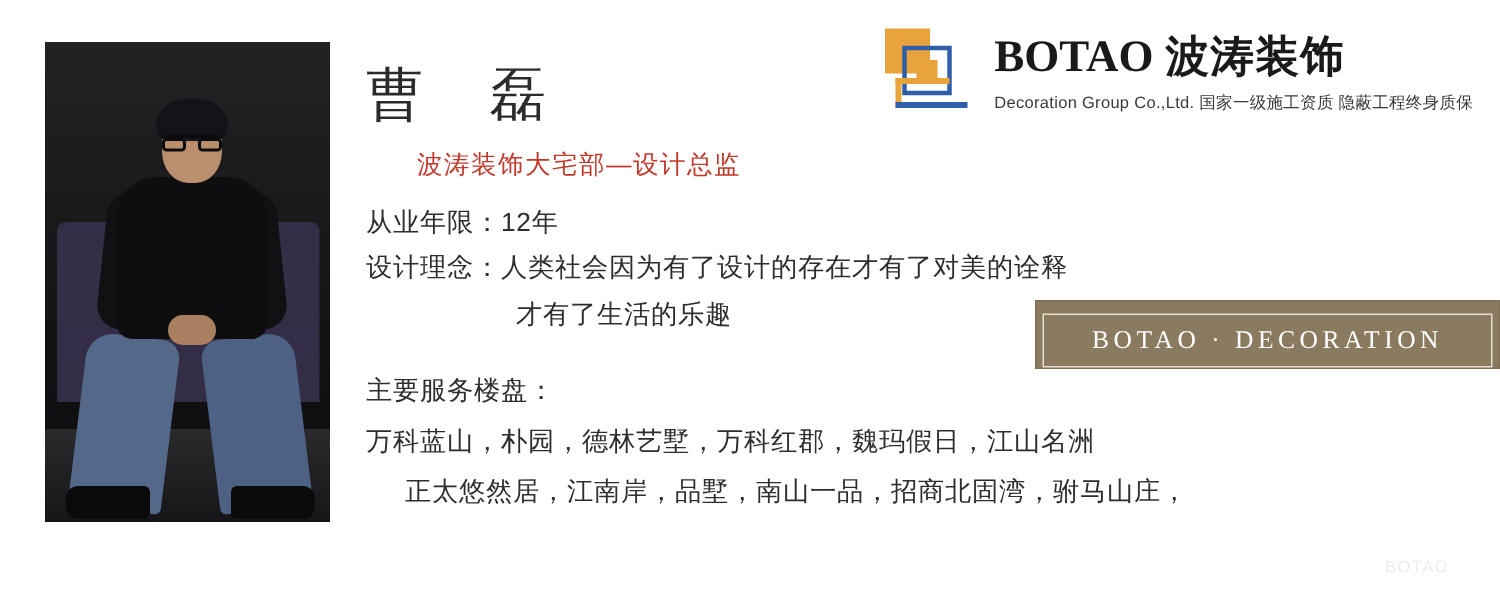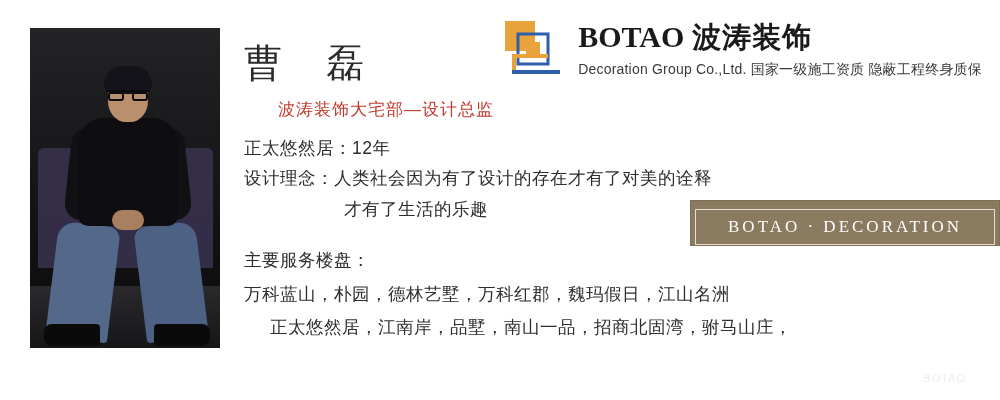--- a/index.html
+++ b/index.html
@@ -253,21 +253,21 @@
     letter-spacing: 0px;
     font-family: "Liberation Serif", serif;
   }
   .logo-cn {
     font-size: 29px;
     font-weight: bold;
     color: #1a1a1a;
     letter-spacing: 1px;
   }
   .logo-sub {
-    font-size: 14px;
+    font-size: 11px;
     color: #3a3a3a;
     margin-top: 3px;
     letter-spacing: .2px;
   }
 
   
   .brand-strip {
     position: absolute;
     right: 0;
     top: 200px;
@@ -320,21 +320,21 @@
     <div class="fig-body"></div>
     <div class="fig-hands"></div>
     <div class="fig-head"></div>
     <div class="fig-hair"></div>
     <div class="fig-glasses"></div>
   </div>
 
   <div class="content">
     <h1 class="designer-name">曹 磊</h1>
     <div class="title-line">波涛装饰大宅部—设计总监</div>
-    <p class="info-line">正太悠然居：12年</p>
+    <p class="info-line">从业年限：12年</p>
     <p class="info-line">设计理念：人类社会因为有了设计的存在才有了对美的诠释</p>
     <p class="info-line indent">才有了生活的乐趣</p>
     <div class="section-title">主要服务楼盘：</div>
     <p class="estate-line">万科蓝山，朴园，德林艺墅，万科红郡，魏玛假日，江山名洲</p>
     <p class="estate-line first">正太悠然居，江南岸，品墅，南山一品，招商北固湾，驸马山庄，</p>
   </div>
 
   <div class="logo">
     <div class="logo-mark">
       <svg width="62" height="58" viewBox="0 0 62 58" xmlns="http://www.w3.org/2000/svg">

